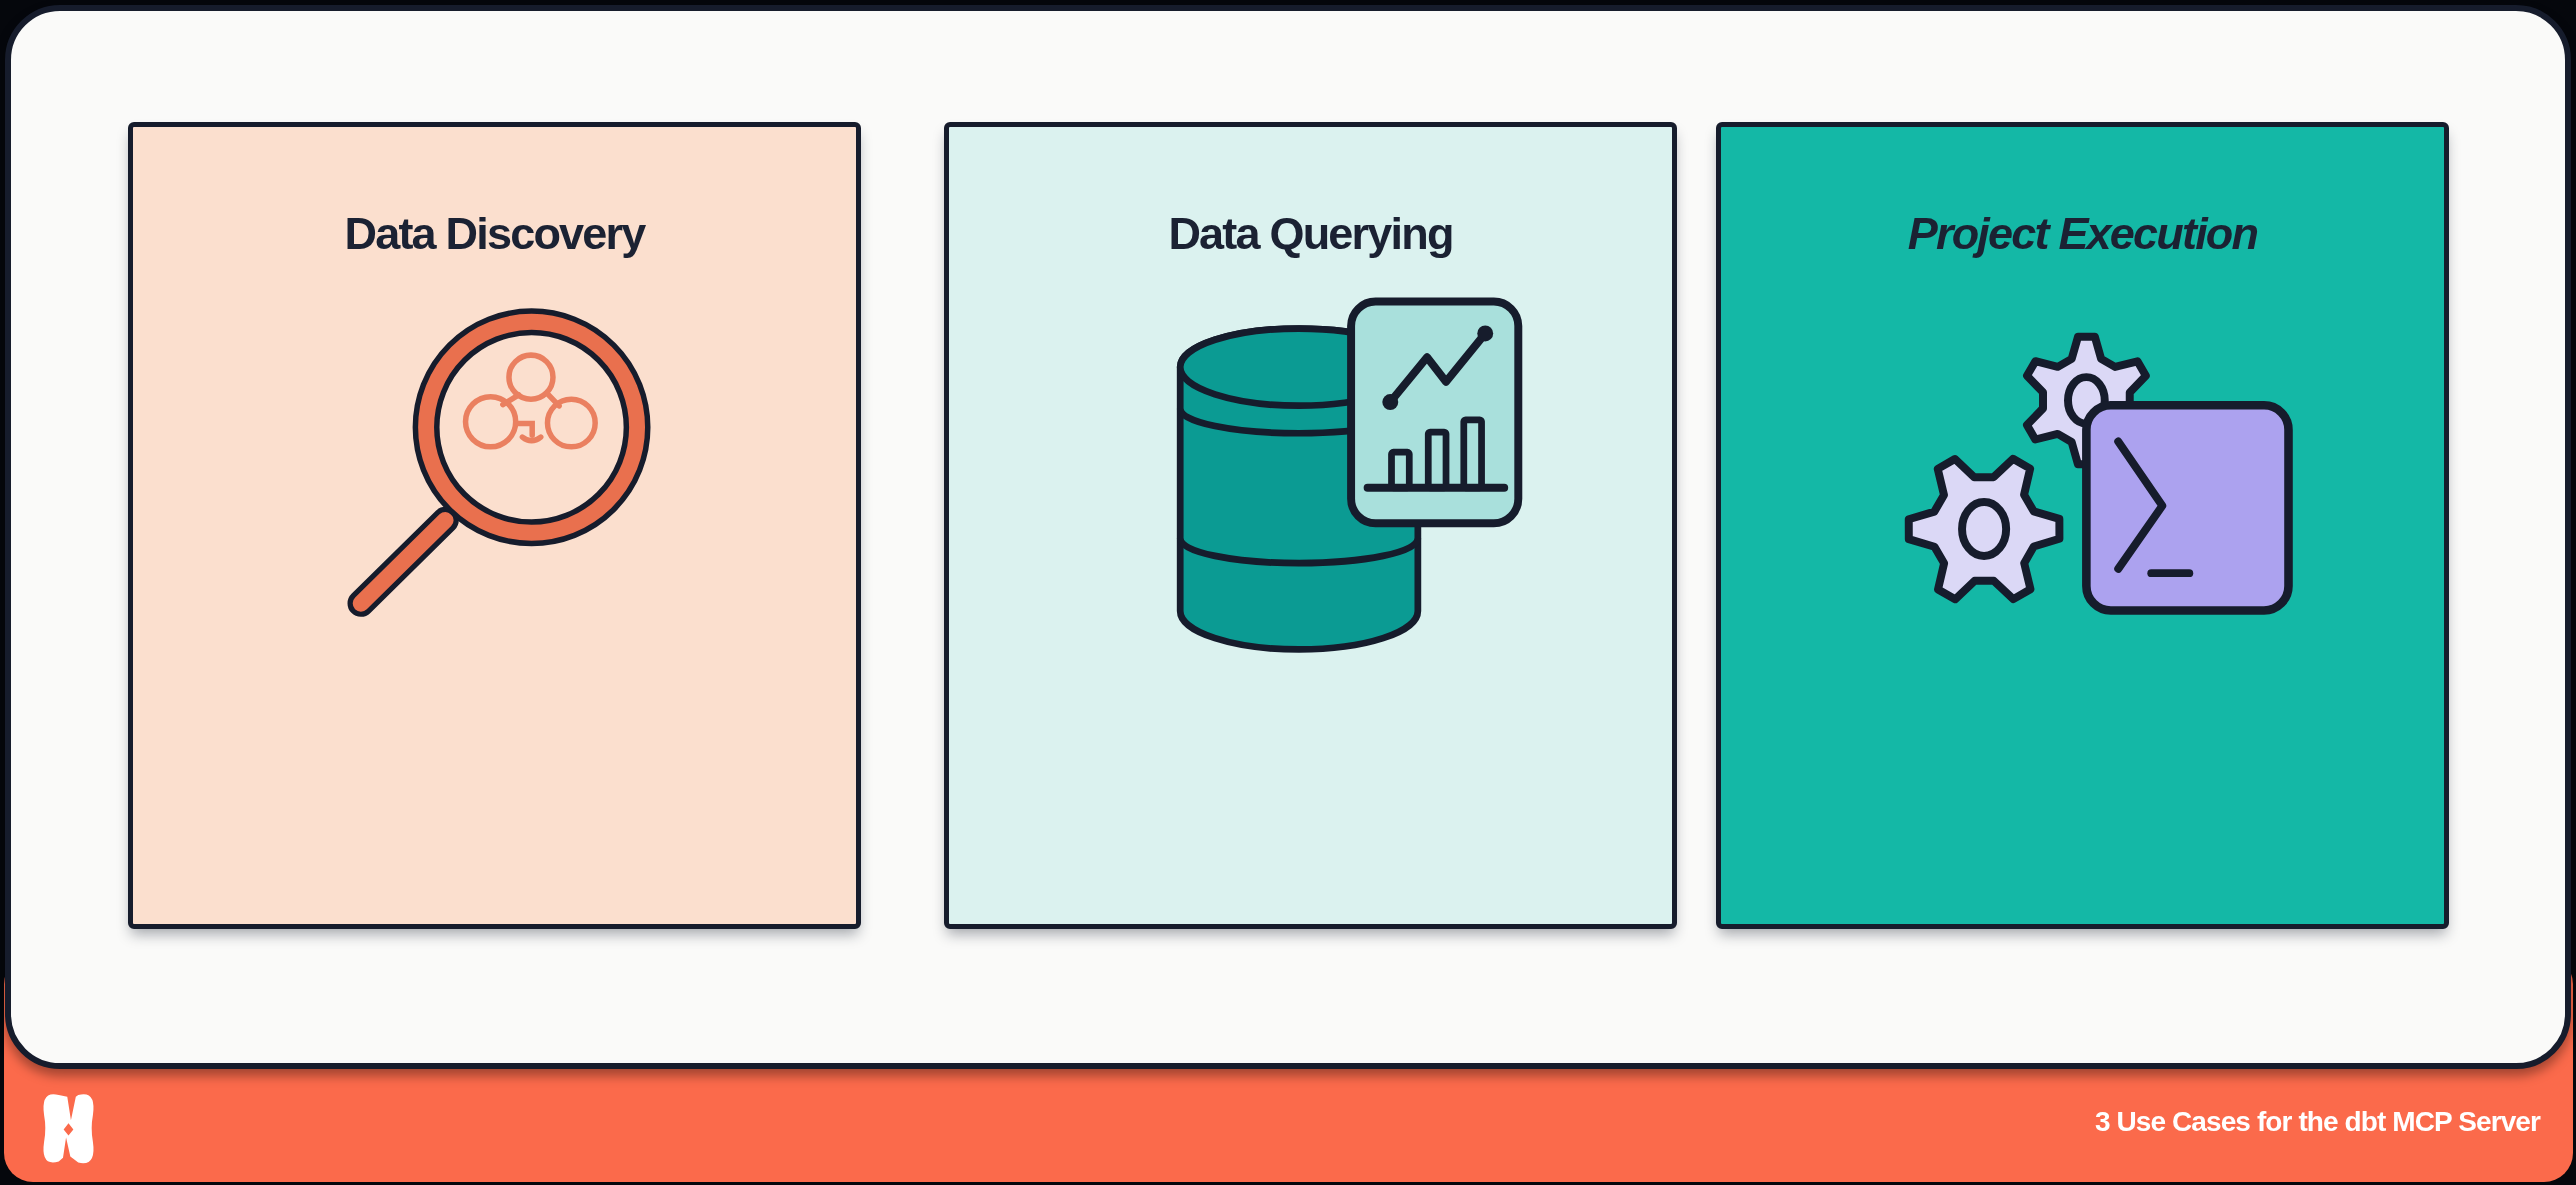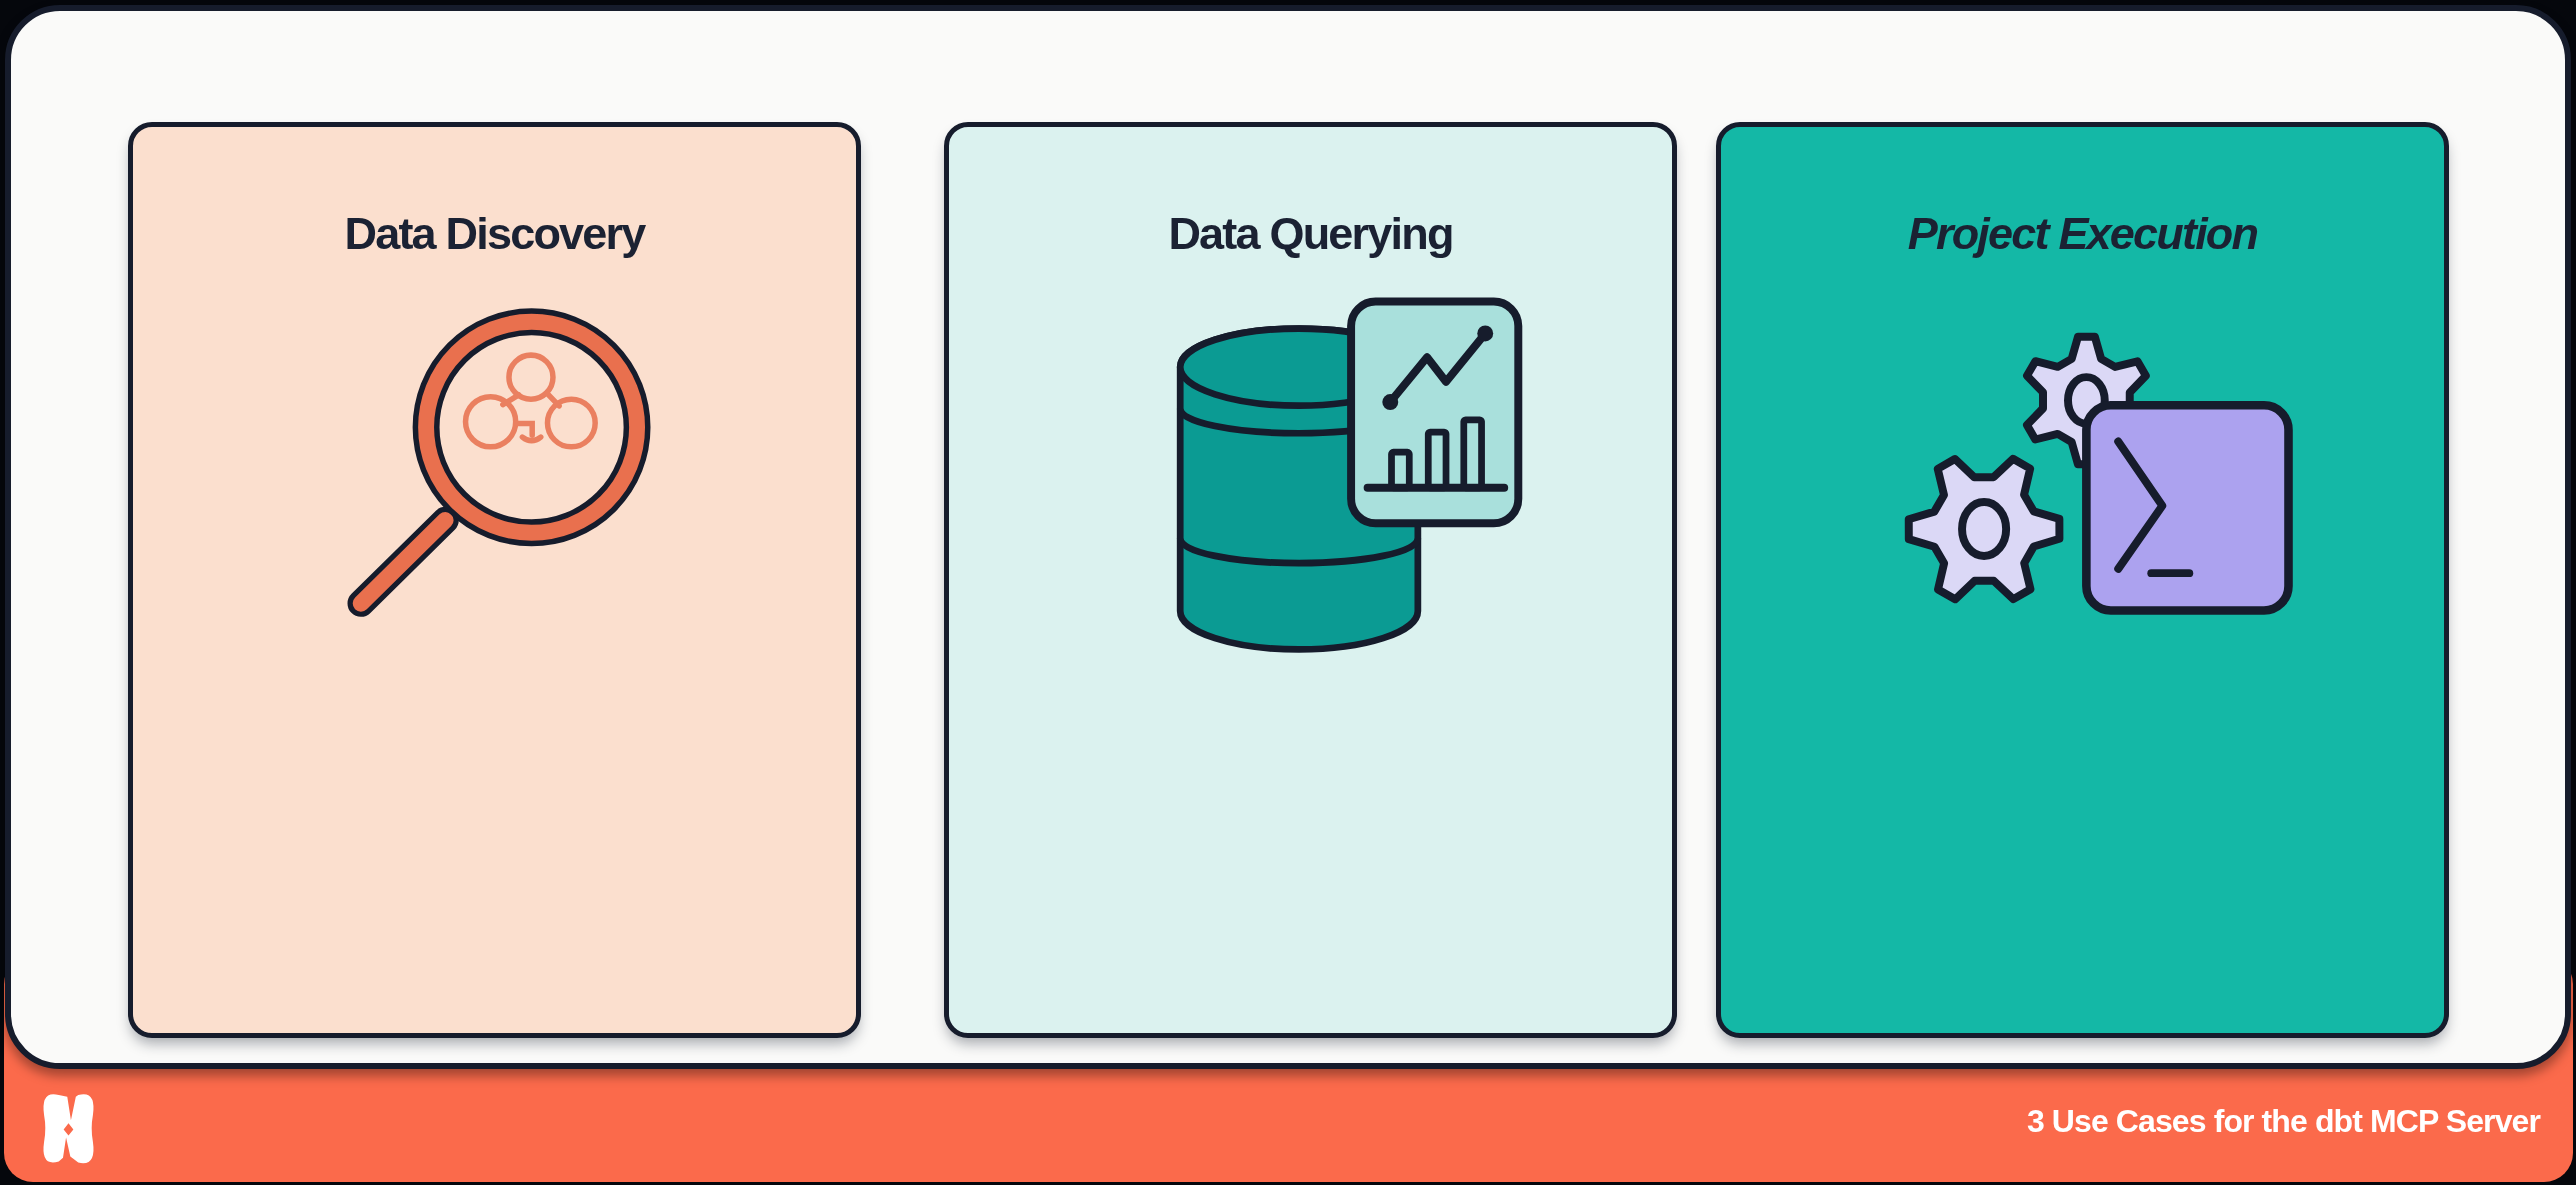--- a/index.html
+++ b/index.html
@@ -9,30 +9,30 @@
     --card0-bg:#FBDFCE; --card1-bg:#DBF2EF; --card2-bg:#DBD8F6;
   }
   *{margin:0;padding:0;box-sizing:border-box}
   html,body{width:2576px;height:1185px;overflow:hidden}
   body{background:var(--page-bg);font-family:"Liberation Sans","DejaVu Sans",sans-serif;position:relative}
   .stage{position:absolute;inset:0}
 
   
   .footer-bar{position:absolute;left:3.7px;top:955px;width:2569px;height:227px;border-radius:29px;z-index:1}
   .footer-logo{position:absolute;left:38px;top:1087px;width:61px;height:83px;z-index:4;overflow:visible}
-  .footer-title{position:absolute;right:36px;top:1098px;z-index:4;font-size:32px;line-height:47px;
+  .footer-title{position:absolute;right:36px;top:1098px;z-index:4;font-size:28px;line-height:47px;
     font-weight:700;letter-spacing:-0.9px;color:var(--footer-text);text-align:right}
 
   
   .panel{position:absolute;left:4.9px;top:4.9px;width:2566px;height:1064px;background:var(--panel-bg);
     border:6.1px solid var(--outline);border-radius:55px;z-index:2;box-shadow:0 6.1px 11px rgba(0,0,0,.35)}
 
   
-  .card{position:absolute;top:122px;width:733px;height:916px;border:5.5px solid var(--outline);
-    border-radius:24px;z-index:3;box-shadow:0 8.6px 13.5px -3.7px rgba(22,28,44,.38)}
+  .card{position:absolute;top:122px;width:733px;height:807px;border:5.5px solid var(--outline);
+    border-radius:6px;z-index:3;box-shadow:0 8.6px 13.5px -3.7px rgba(22,28,44,.38)}
   .card-0{left:128px}.card-1{left:922px}.card-2{left:1716px}
   .card-title{position:absolute;top:77px;left:0;right:0;text-align:center;font-size:45px;line-height:59px;
     font-weight:700;letter-spacing:-1.8px;color:var(--text)}
   .card-body{position:absolute;top:542px;left:5.5px;right:5.5px;text-align:center;font-size:36px;line-height:56px;
     letter-spacing:-0.9px;color:var(--text);white-space:pre-line}
   .card-icon{position:absolute;overflow:visible}
   .icon-magnifier{left:209px;top:147px}
   .icon-database{left:192px;top:147px}
   .icon-gears{left:157px;top:165px}
 

